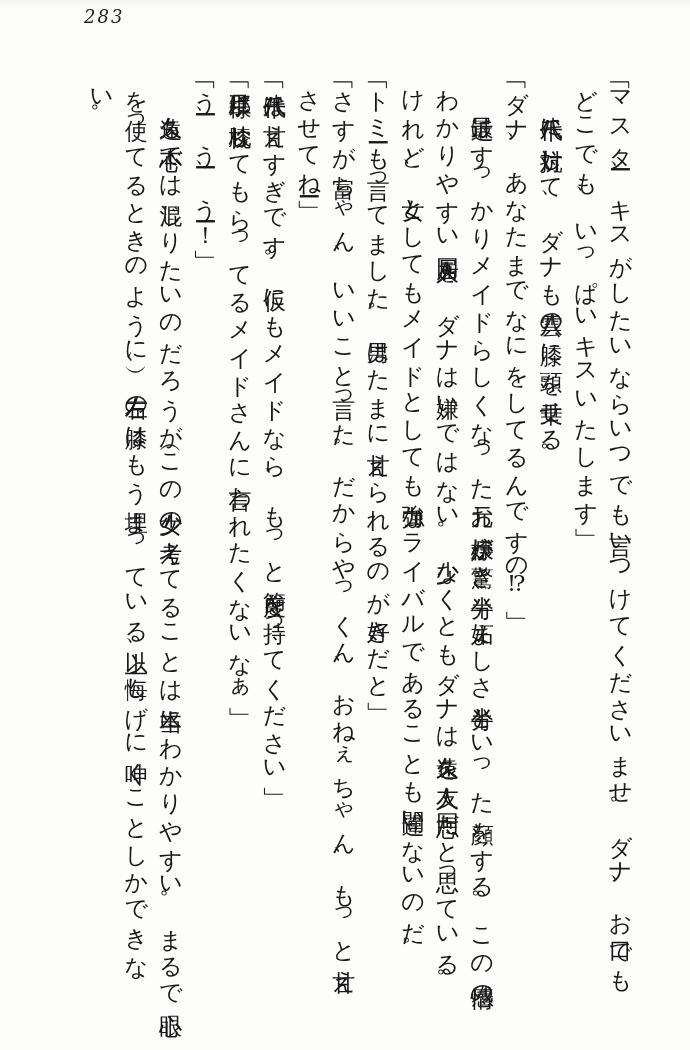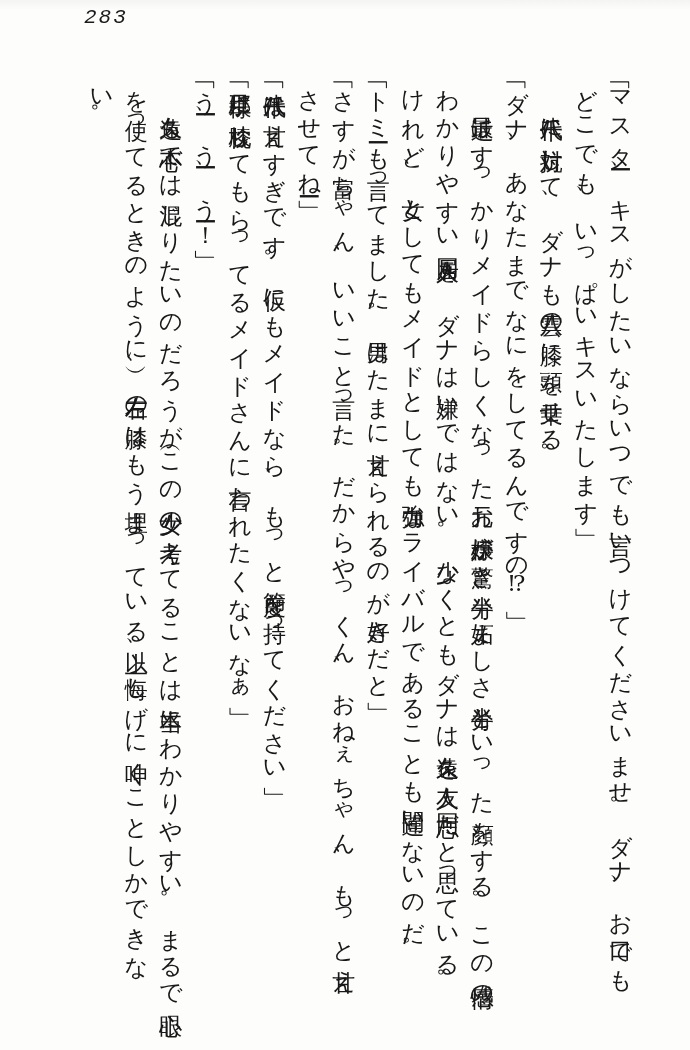--- a/index.html
+++ b/index.html
@@ -14,25 +14,24 @@
     position: relative;
     width: 690px;
     height: 1050px;
     background: linear-gradient(180deg, #f4f4f3 0px, #fdfdfc 10px, #fdfdfc 100%);
     font-family: "DejaVu Serif", "Liberation Serif", serif;
   }
   .page-number {
     position: absolute;
     top: 6px;
     left: 84px;
-    font-size: 21px;
+    font-size: 18px;
     font-style: italic;
     color: #1b1b1b;
     letter-spacing: 2px;
-    font-family: Liberation Mono, monospace;
   }
   .text-block {
     position: absolute;
     top: 74px;
     right: 52px;
     height: 928px;
     writing-mode: vertical-rl;
     text-orientation: mixed;
     font-size: 23px;
     line-height: 34.6px;

